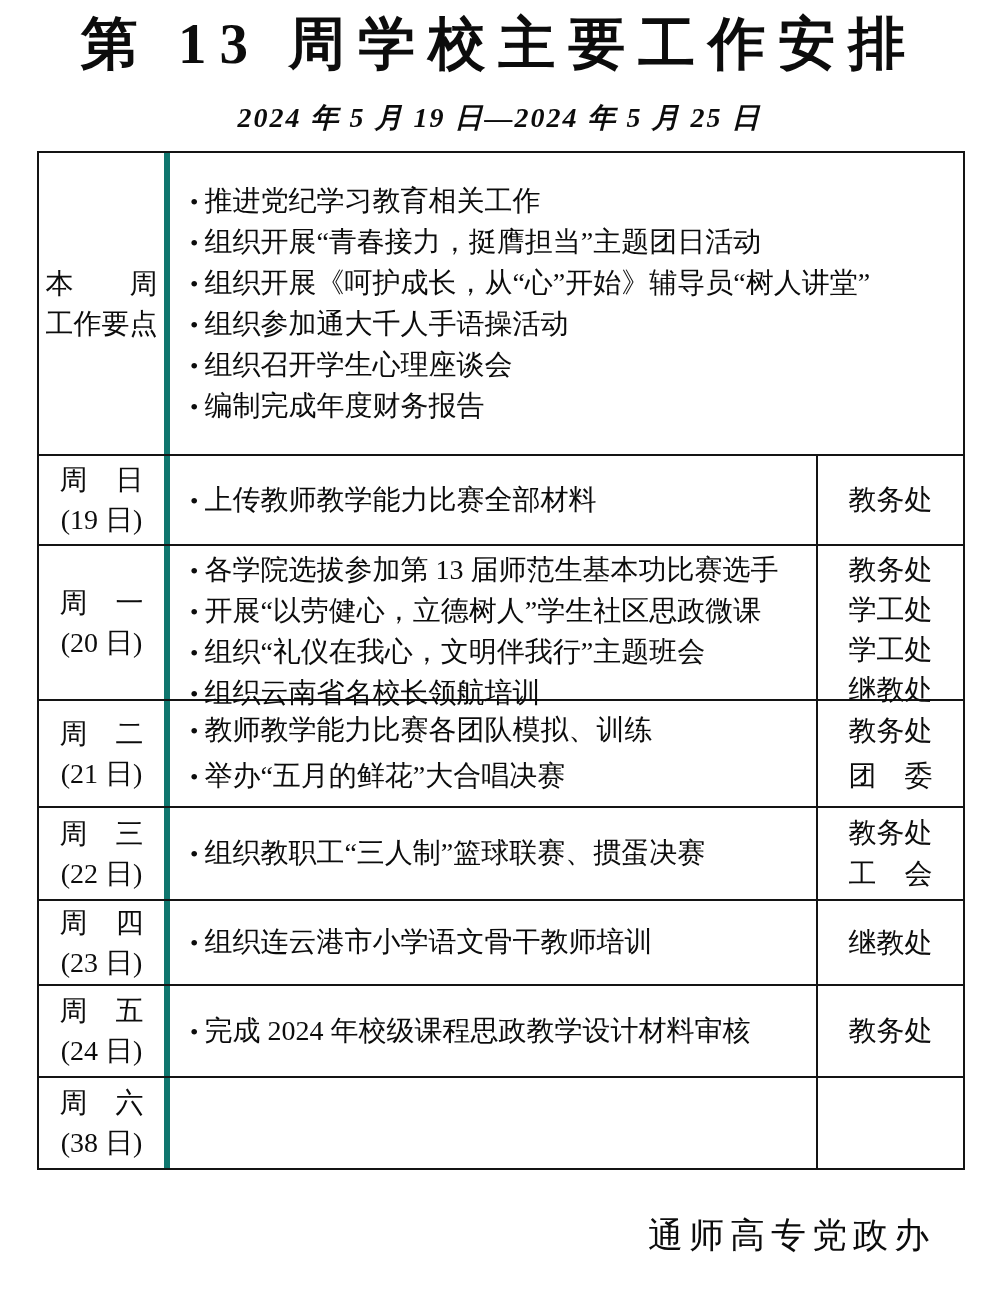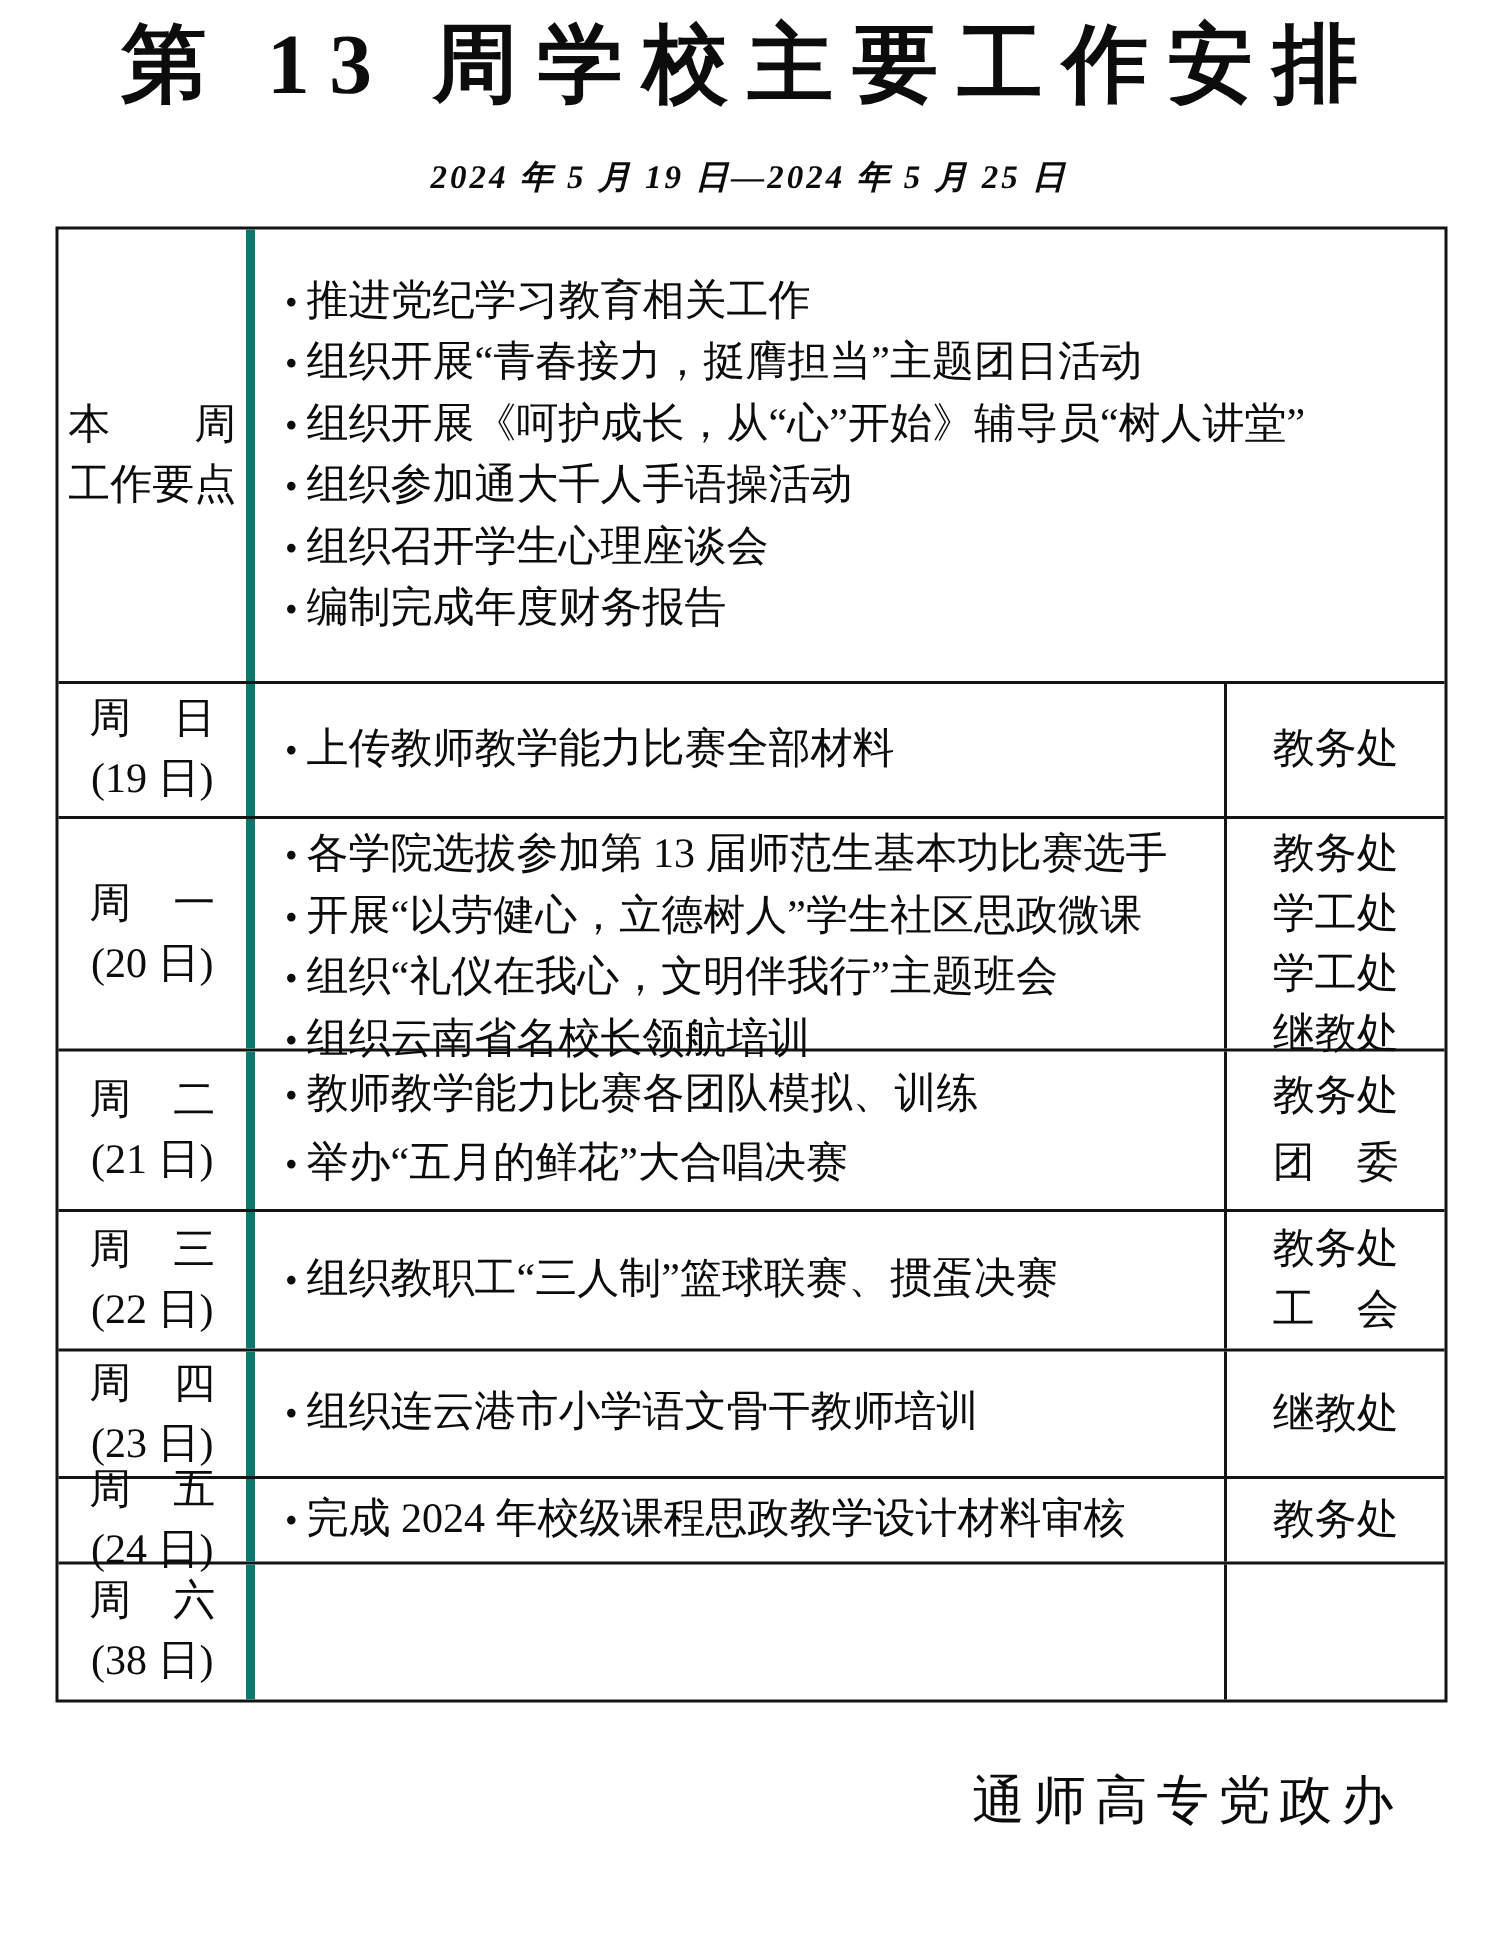--- a/index.html
+++ b/index.html
@@ -16,21 +16,21 @@
     text-align:center;
     font-size:57px;
     font-weight:bold;
     letter-spacing:13px;
     line-height:72px;
     white-space:nowrap;
   }
   .page-subtitle {
     margin-top:20px;
     text-align:center;
-    font-size:22px;
+    font-size:28px;
     font-weight:bold;
     font-style:italic;
     letter-spacing:2px;
     line-height:36px;
   }
   .schedule-table {
     margin:15px 34px 0 37px;
     border:2.5px solid #141414;
   }
   .t-row {
@@ -168,21 +168,21 @@
         <div class="line">周　四</div>
         <div class="line">(23 日)</div>
       </div>
       <div class="cell-content">
         <div class="line item-line">组织连云港市小学语文骨干教师培训</div>
       </div>
       <div class="cell-dept">
         <div class="line">继教处</div>
       </div>
     </div>
-    <div class="t-row" style="height: 57px;">
+    <div class="t-row" style="height: 92px;">
       <div class="cell-day">
         <div class="line">周　五</div>
         <div class="line">(24 日)</div>
       </div>
       <div class="cell-content">
         <div class="line item-line">完成 2024 年校级课程思政教学设计材料审核</div>
       </div>
       <div class="cell-dept">
         <div class="line">教务处</div>
       </div>

